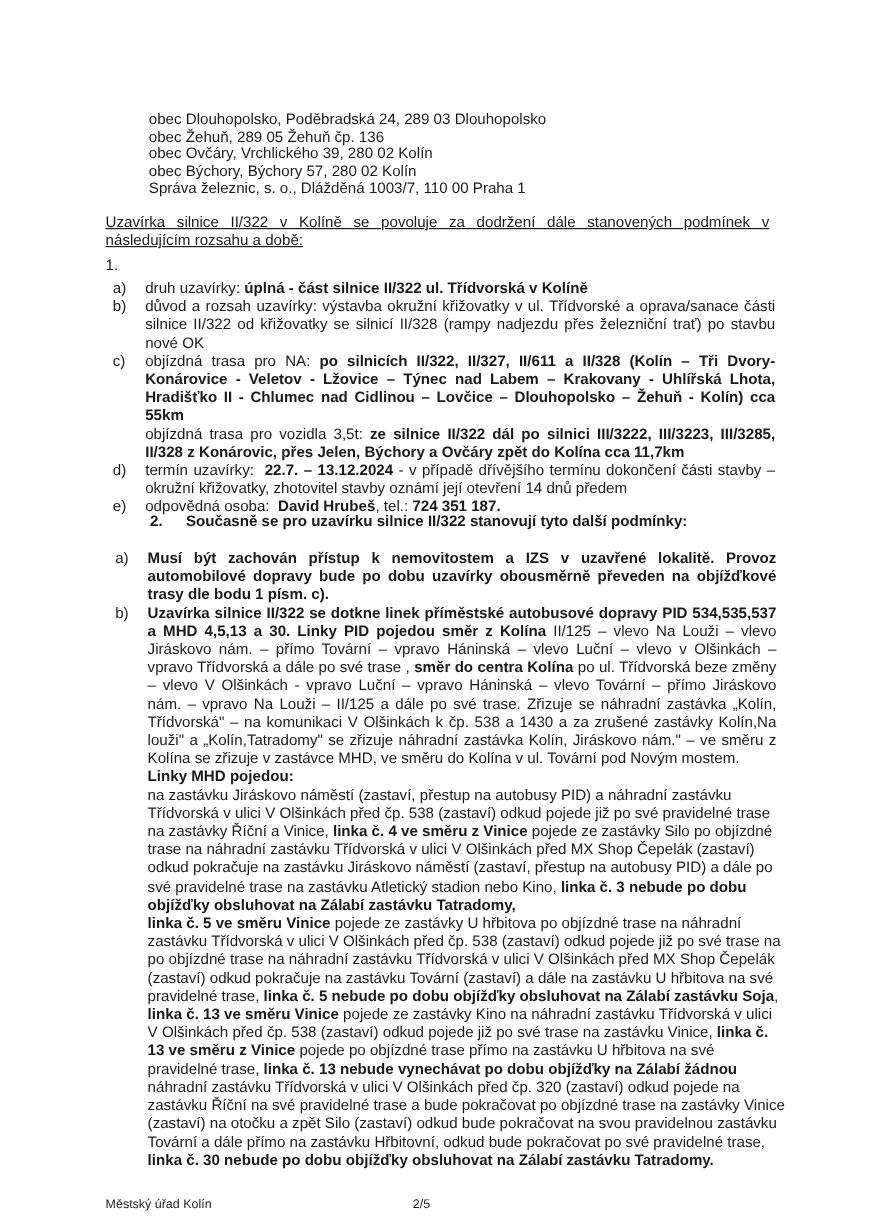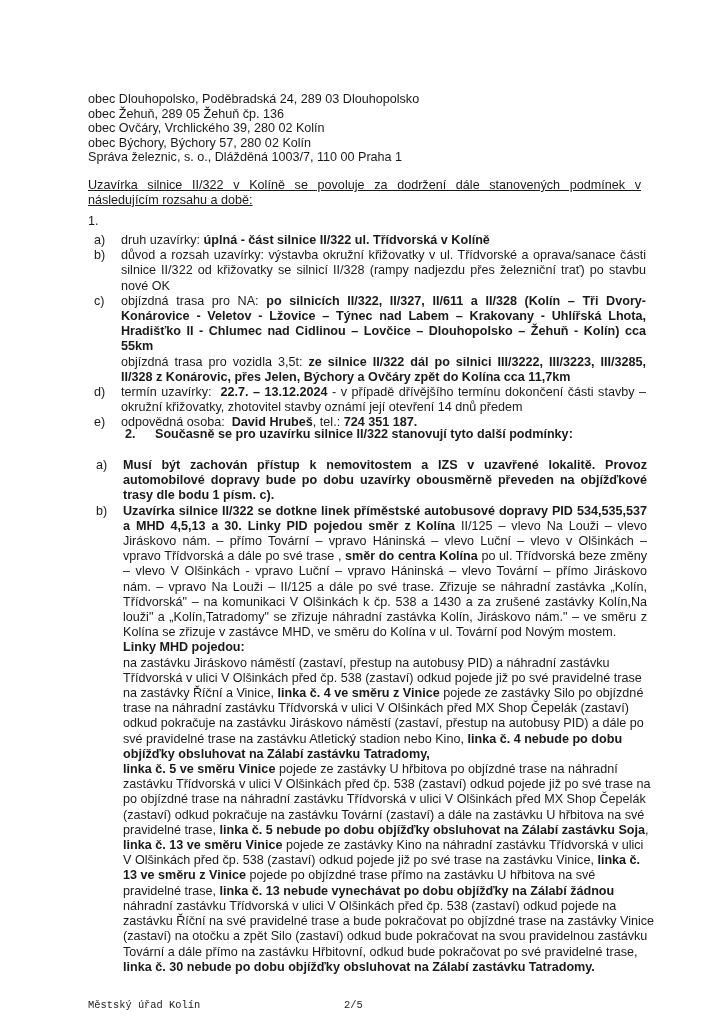--- a/index.html
+++ b/index.html
@@ -1,34 +1,34 @@
 <!DOCTYPE html>
 <html><head>
 <meta charset="utf-8">
 <style>
   html, body { margin: 0; padding: 0; background: #ffffff; }
   body { width: 724px; height: 1024px; position: relative; overflow: hidden;
          font-family: "Liberation Sans", sans-serif; color: #1a1a1a; font-size: 12.6px; }
   .page { position: absolute; left: 0; top: 0; width: 724px; height: 1024px; }
   .addr { position: absolute; left: 88px; top: 92px; line-height: 14.6px; }
-  .addr div { white-space: nowrap; }
+  .addr div { white-space: nowrap; margin-left: 36px; }
   .intro { position: absolute; left: 88px; top: 178px; width: 553px; line-height: 15px;
            text-decoration: underline; text-align: justify; }
   .sec1num { position: absolute; left: 88px; top: 214px; }
   .list { position: absolute; left: 94px; width: 552px; }
   .item { position: relative; padding-left: 27px; line-height: 15.2px; text-align: justify; }
   .item .mk { position: absolute; left: 0; top: 0; }
   .u { }
   b { font-weight: bold; }
   .sec2 { position: absolute; left: 88px; top: 427px; font-weight: bold; margin-left: 37px; }
   .sec2 .num { display: inline-block; width: 30px; }
   .list2 { position: absolute; left: 96px; width: 551px; }
   .lines div { white-space: nowrap; }
   .just { text-align: justify; }
-  .footer { position: absolute; top: 999px; font-size: 10.4px; color: #222; font-family: Liberation Mono, monospace; }
+  .footer { position: absolute; top: 999px; font-size: 10.4px; color: #222; }
 </style>
 </head>
 <body>
 
 <div class="page">
 
   <div class="addr">
     <div>obec Dlouhopolsko, Poděbradská 24, 289 03 Dlouhopolsko</div>
     <div>obec Žehuň, 289 05 Žehuň čp. 136</div>
     <div>obec Ovčáry, Vrchlického 39, 280 02 Kolín</div>
@@ -76,32 +76,32 @@
     <div class="item">
       <span class="mk">b)</span>
       <div class="just"><b>Uzavírka silnice II/322 se dotkne linek příměstské autobusové dopravy PID 534,535,537 a MHD 4,5,13 a 30. Linky PID pojedou směr z Kolína</b><span> II/125 – vlevo Na Louži – vlevo Jiráskovo nám. – přímo Tovární – vpravo Háninská – vlevo Luční – vlevo v Olšinkách – vpravo Třídvorská a dále po své trase , </span><b>směr do centra Kolína</b><span> po ul. Třídvorská beze změny – vlevo V Olšinkách - vpravo Luční – vpravo Háninská – vlevo Tovární – přímo Jiráskovo nám. – vpravo Na Louži – II/125 a dále po své trase. Zřizuje se náhradní zastávka „Kolín, Třídvorská" – na komunikaci V Olšinkách k čp. 538 a 1430 a za zrušené zastávky Kolín,Na louži" a „Kolín,Tatradomy" se zřizuje náhradní zastávka Kolín, Jiráskovo nám." – ve směru z Kolína se zřizuje v zastávce MHD, ve směru do Kolína v ul. Tovární pod Novým mostem.</span></div>
       <b>Linky MHD pojedou:</b>
       <div class="lines" id="mhd-lines">
           <div><span>na zastávku Jiráskovo náměstí (zastaví, přestup na autobusy PID) a náhradní zastávku</span></div>
           <div><span>Třídvorská v ulici V Olšinkách před čp. 538 (zastaví) odkud pojede již po své pravidelné trase</span></div>
           <div><span>na zastávky Říční a Vinice, </span><b>linka č. 4 ve směru z Vinice</b><span> pojede ze zastávky Silo po objízdné</span></div>
           <div><span>trase na náhradní zastávku Třídvorská v ulici V Olšinkách před MX Shop Čepelák (zastaví)</span></div>
           <div><span>odkud pokračuje na zastávku Jiráskovo náměstí (zastaví, přestup na autobusy PID) a dále po</span></div>
-          <div><span>své pravidelné trase na zastávku Atletický stadion nebo Kino, </span><b>linka č. 4 nebude po dobu</b></div>
+          <div><span>své pravidelné trase na zastávku Atletický stadion nebo Kino, </span><b>linka č. 3 nebude po dobu</b></div>
           <div><b>objížďky obsluhovat na Zálabí zastávku Tatradomy,</b></div>
           <div><b>linka č. 5 ve směru Vinice</b><span> pojede ze zastávky U hřbitova po objízdné trase na náhradní</span></div>
           <div><span>zastávku Třídvorská v ulici V Olšinkách před čp. 538 (zastaví) odkud pojede již po své trase na</span></div>
           <div><span>po objízdné trase na náhradní zastávku Třídvorská v ulici V Olšinkách před MX Shop Čepelák</span></div>
           <div><span>(zastaví) odkud pokračuje na zastávku Tovární (zastaví) a dále na zastávku U hřbitova na své</span></div>
           <div><span>pravidelné trase, </span><b>linka č. 5 nebude po dobu objížďky obsluhovat na Zálabí zastávku Soja</b><span>,</span></div>
           <div><b>linka č. 13 ve směru Vinice</b><span> pojede ze zastávky Kino na náhradní zastávku Třídvorská v ulici</span></div>
           <div><span>V Olšinkách před čp. 538 (zastaví) odkud pojede již po své trase na zastávku Vinice, </span><b>linka č.</b></div>
           <div><b>13 ve směru z Vinice</b><span> pojede po objízdné trase přímo na zastávku U hřbitova na své</span></div>
           <div><span>pravidelné trase, </span><b>linka č. 13 nebude vynechávat po dobu objížďky na Zálabí žádnou</b></div>
-          <div><span>náhradní zastávku Třídvorská v ulici V Olšinkách před čp. 538 (zastaví) odkud pojede na</span></div>
+          <div><span>náhradní zastávku Třídvorská v ulici V Olšinkách před čp. 320 (zastaví) odkud pojede na</span></div>
           <div><span>zastávku Říční na své pravidelné trase a bude pokračovat po objízdné trase na zastávky Vinice</span></div>
           <div><span>(zastaví) na otočku a zpět Silo (zastaví) odkud bude pokračovat na svou pravidelnou zastávku</span></div>
           <div><span>Tovární a dále přímo na zastávku Hřbitovní, odkud bude pokračovat po své pravidelné trase,</span></div>
           <div><b>linka č. 30 nebude po dobu objížďky obsluhovat na Zálabí zastávku Tatradomy.</b></div>
         </div>
     </div>
   </div>
 
   <div class="footer" style="left:88px;">Městský úřad Kolín</div>
   <div class="footer" style="left:344px;">2/5</div>

